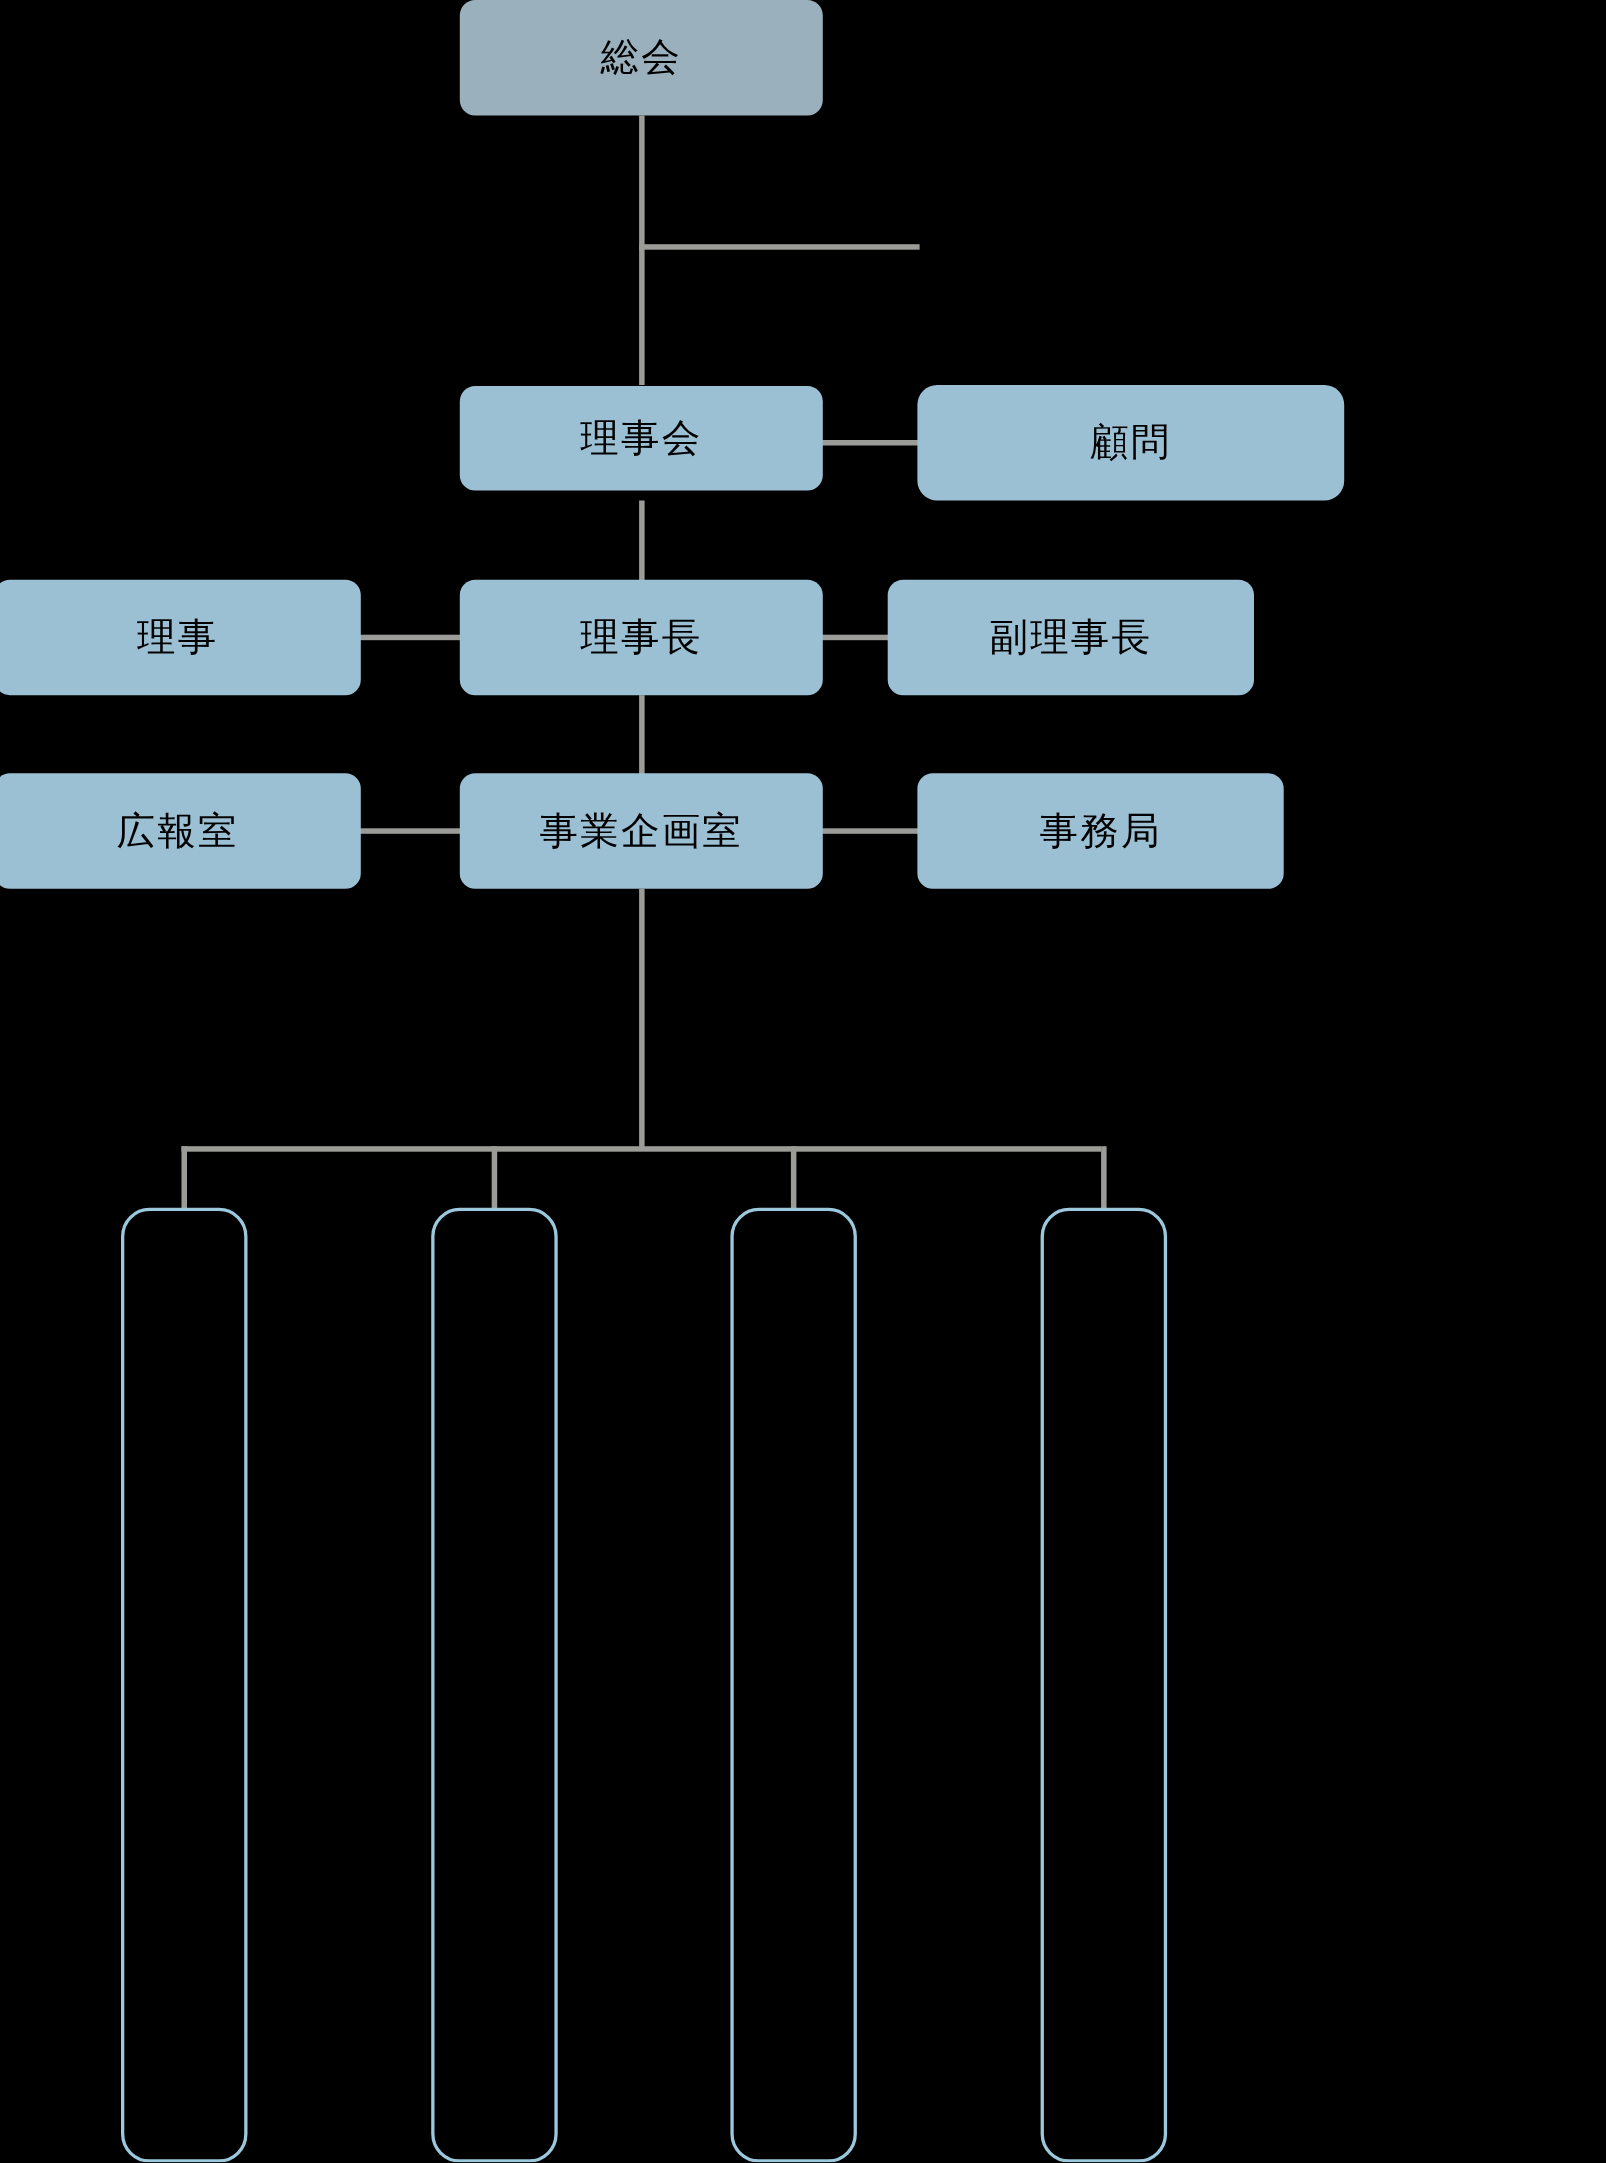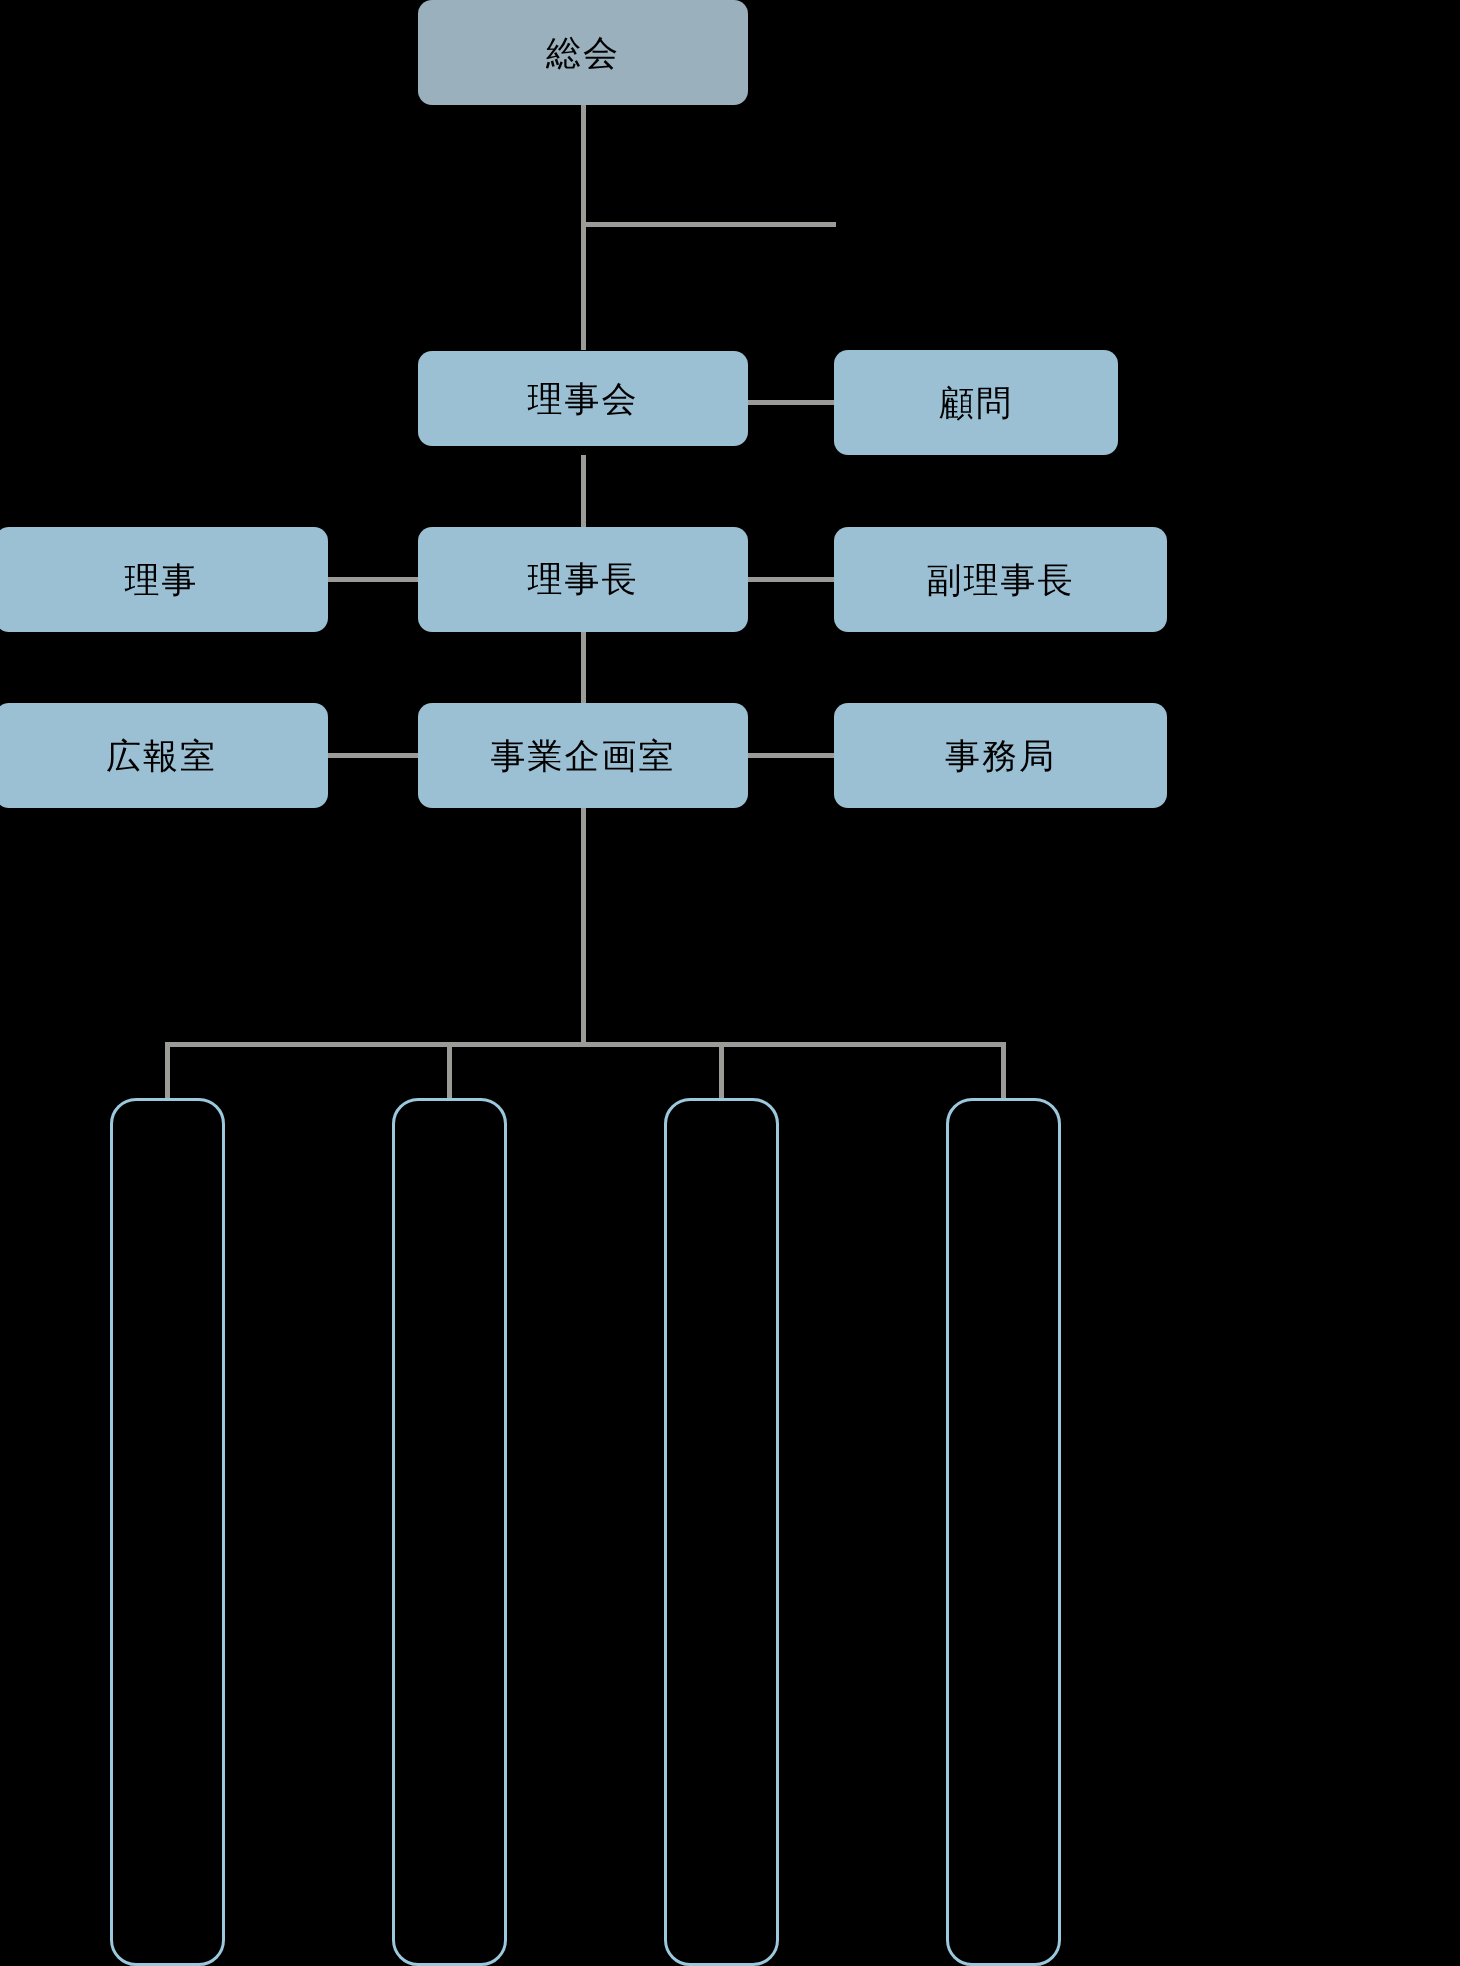--- a/index.html
+++ b/index.html
@@ -69,30 +69,30 @@
     <div class="conn v" style="background: rgb(155, 155, 151); left: 165px; top: 1042px; height: 58px;"></div>
     <div class="conn v" style="background: rgb(155, 155, 151); left: 447px; top: 1042px; height: 58px;"></div>
     <div class="conn v" style="background: rgb(155, 155, 151); left: 719px; top: 1042px; height: 58px;"></div>
     <div class="conn v" style="background: rgb(155, 155, 151); left: 1001px; top: 1042px; height: 58px;"></div>
     <div class="node filled-top" style="left: 418px; top: 0px; width: 330px; height: 105px; background: rgb(154, 176, 188);">
       <span>総会</span>
     </div>
     <div class="node filled" style="left: 418px; top: 351px; width: 330px; height: 95px; background: rgb(155, 192, 212);">
       <span>理事会</span>
     </div>
-    <div class="node filled" style="left: 834px; top: 350px; width: 284px; height: 105px; background: rgb(155, 192, 212);">
+    <div class="node filled" style="left: 834px; top: 350px; width: 388px; height: 105px; background: rgb(155, 192, 212); border-radius: 18px;">
       <span>顧問</span>
     </div>
     <div class="node filled" style="left: -5px; top: 527px; width: 333px; height: 105px; background: rgb(155, 192, 212);">
       <span>理事</span>
     </div>
     <div class="node filled" style="left: 418px; top: 527px; width: 330px; height: 105px; background: rgb(155, 192, 212); font-family: Liberation Serif, serif;">
       <span>理事長</span>
     </div>
-    <div class="node filled" style="left: 834px; top: 527px; width: 333px; height: 105px; background: rgb(155, 192, 212);">
+    <div class="node filled" style="left: 807px; top: 527px; width: 333px; height: 105px; background: rgb(155, 192, 212);">
       <span>副理事長</span>
     </div>
     <div class="node filled" style="left: -5px; top: 703px; width: 333px; height: 105px; background: rgb(155, 192, 212);">
       <span>広報室</span>
     </div>
     <div class="node filled" style="left: 834px; top: 703px; width: 333px; height: 105px; background: rgb(155, 192, 212);">
       <span>事務局</span>
     </div>
     <div class="node filled" style="left: 418px; top: 703px; width: 330px; height: 105px; background: rgb(155, 192, 212);">
       <span>事業企画室</span>

